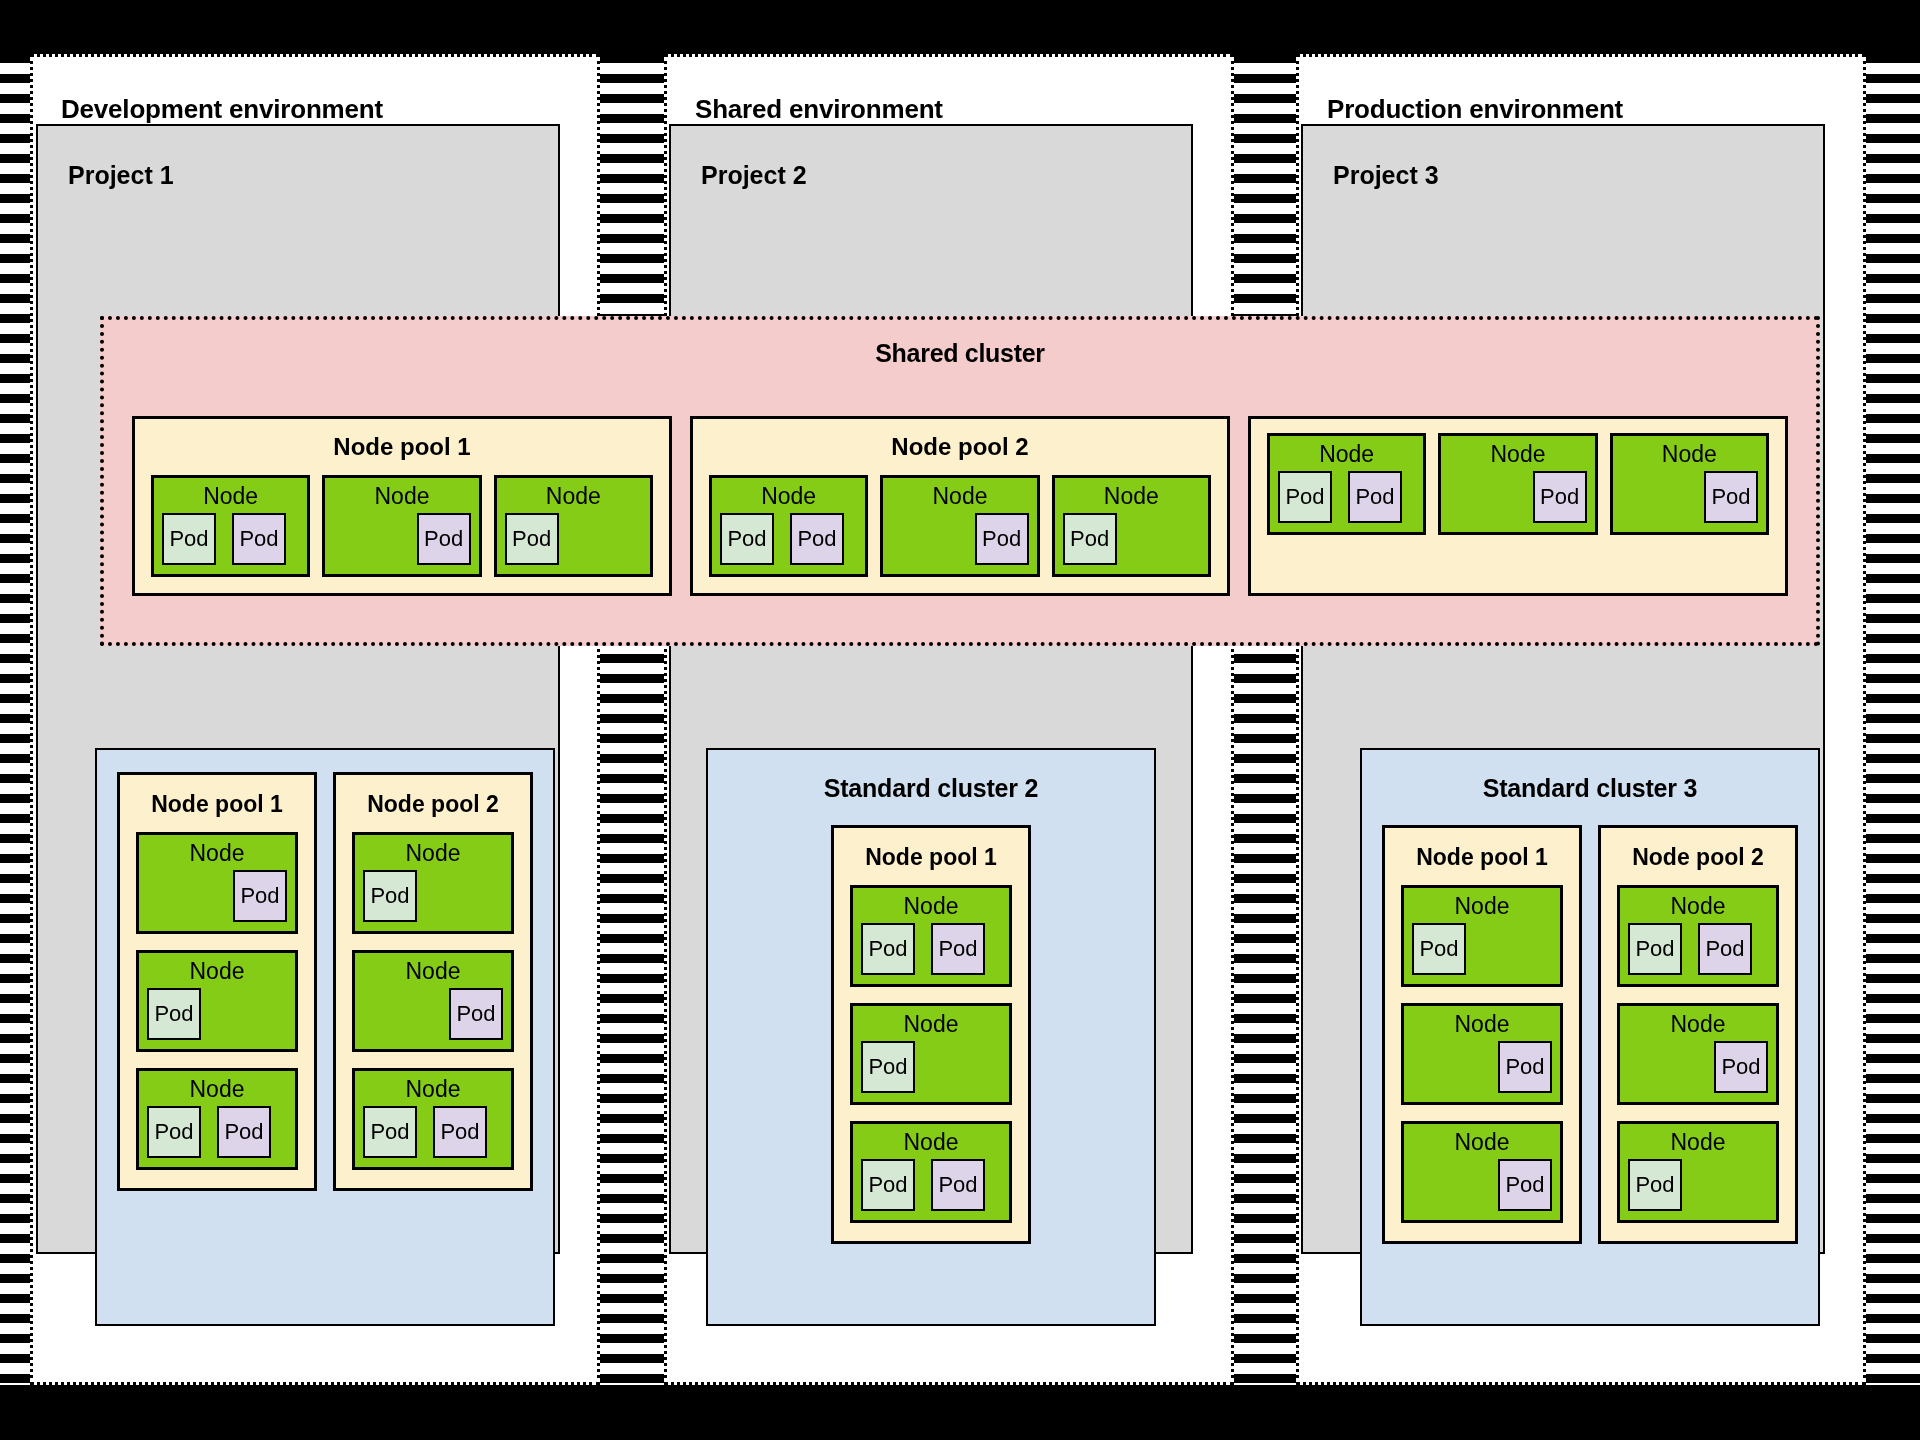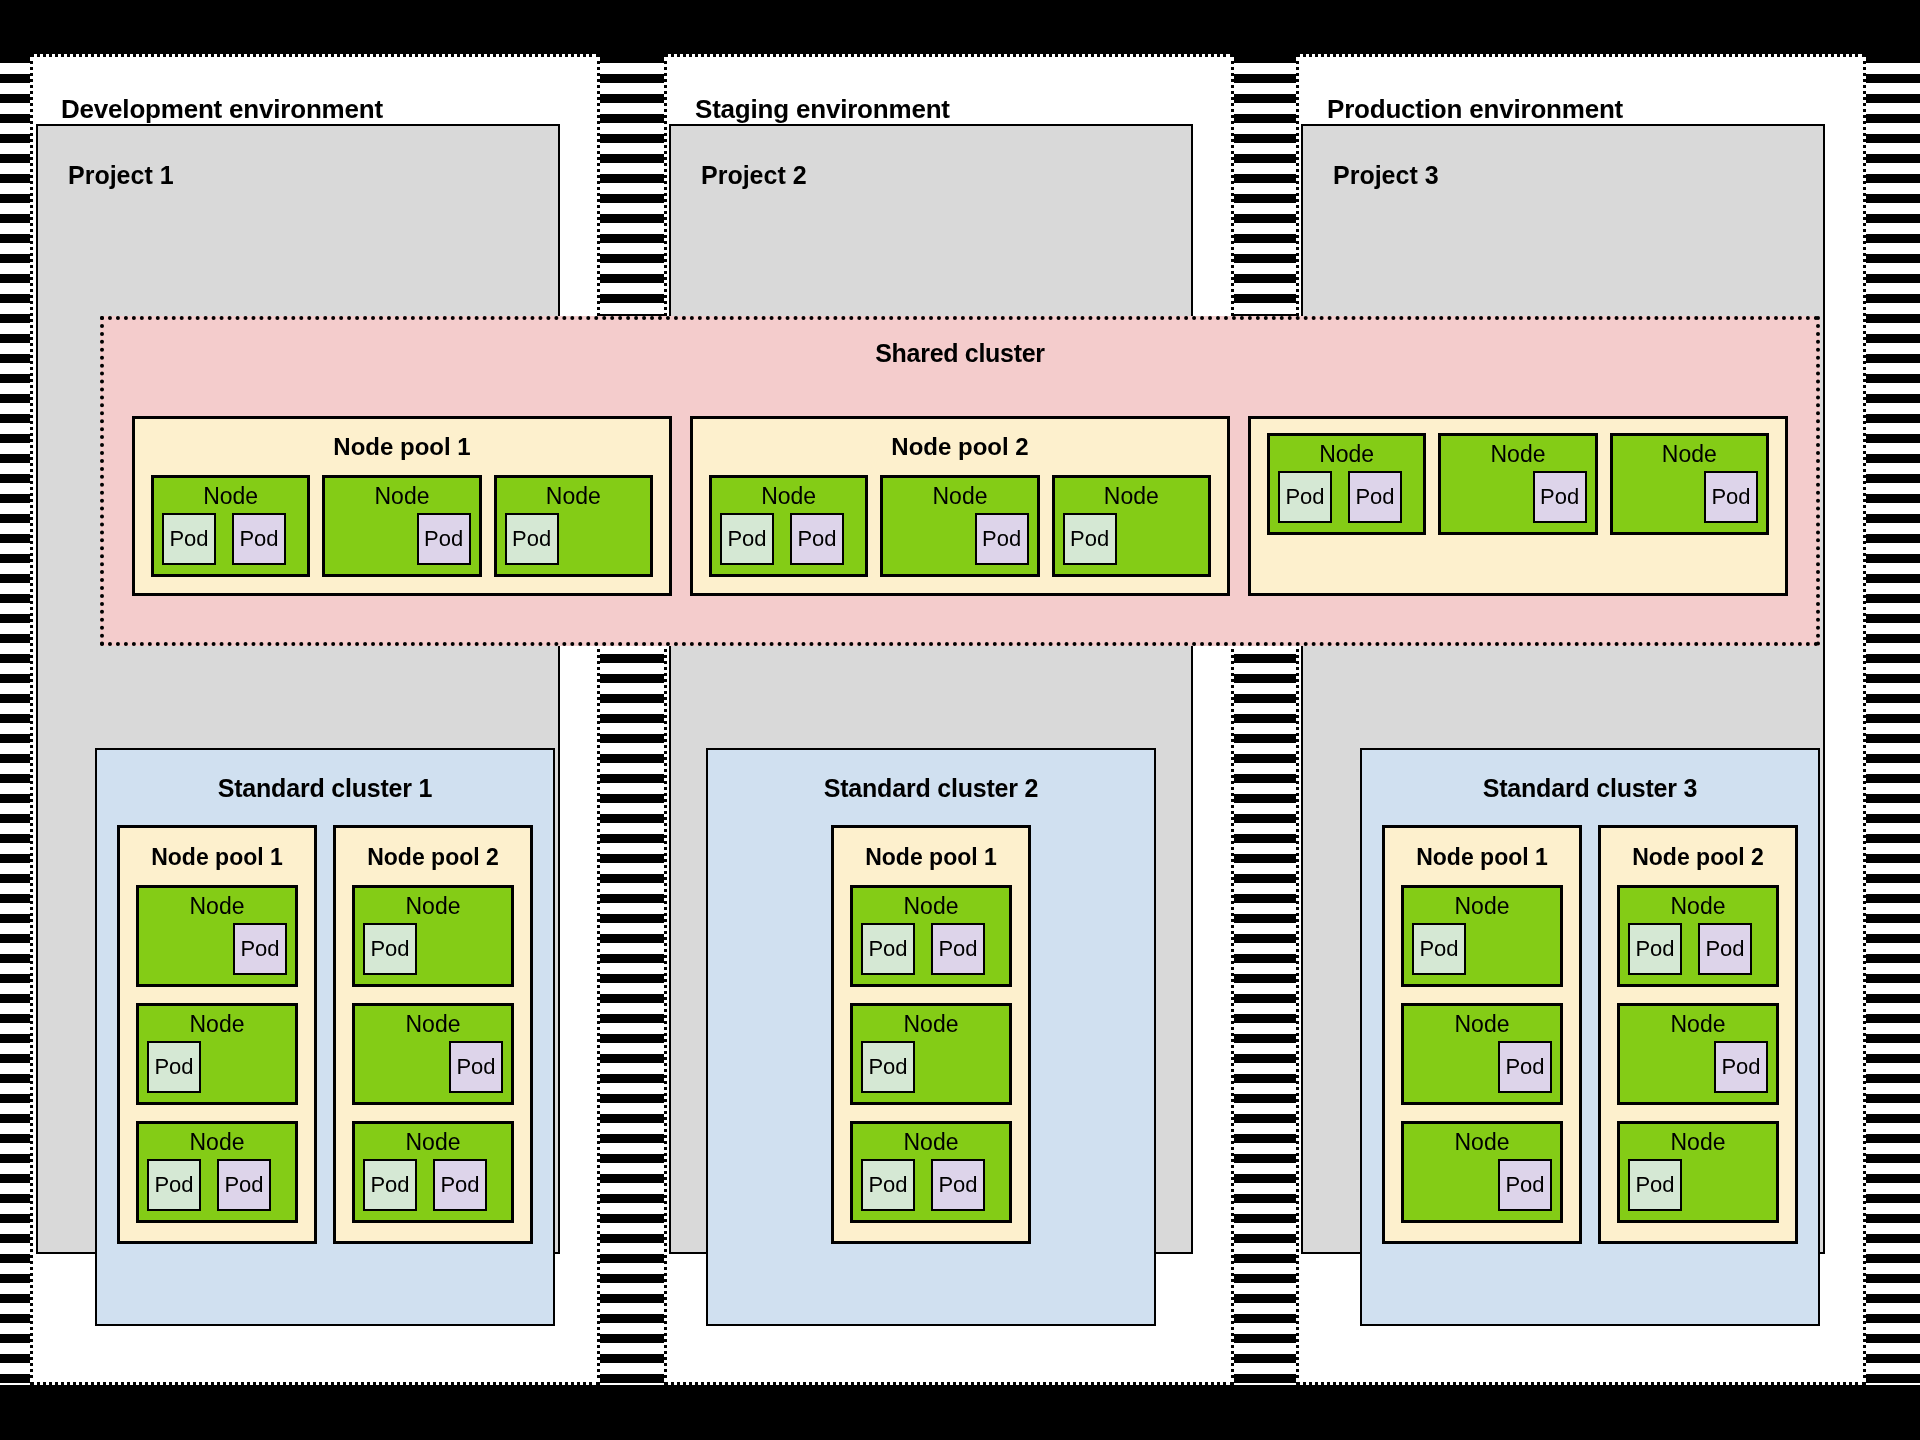--- a/index.html
+++ b/index.html
@@ -148,21 +148,21 @@
   <div class="hatch h3"></div>
 
   <div class="env e0">
     <div class="env-title">Development environment</div>
   </div>
   <div class="project p0">
     <div class="project-title">Project 1</div>
   </div>
 
   <div class="env e1">
-    <div class="env-title">Staging environment</div>
+    <div class="env-title">Shared environment</div>
   </div>
   <div class="project p1">
     <div class="project-title">Project 2</div>
   </div>
 
   <div class="env e2">
     <div class="env-title">Production environment</div>
   </div>
   <div class="project p2">
     <div class="project-title">Project 3</div>
@@ -239,21 +239,20 @@
               <div class="pods right">
                 <div class="pod purple">Pod</div>
               </div>
             </div>
           </div>
         </div>
       </div>
   </div>
 
   <div class="std-cluster s0">
-    <div class="std-title">Standard cluster 1</div>
     <div class="std-pools" id="std-pools-0">
         <div class="pool vert wide">
           <div class="pool-title">Node pool 1</div>
           <div class="nodes">
             <div class="node">
               <div class="node-label">Node</div>
               <div class="pods right">
                 <div class="pod purple">Pod</div>
               </div>
             </div>

